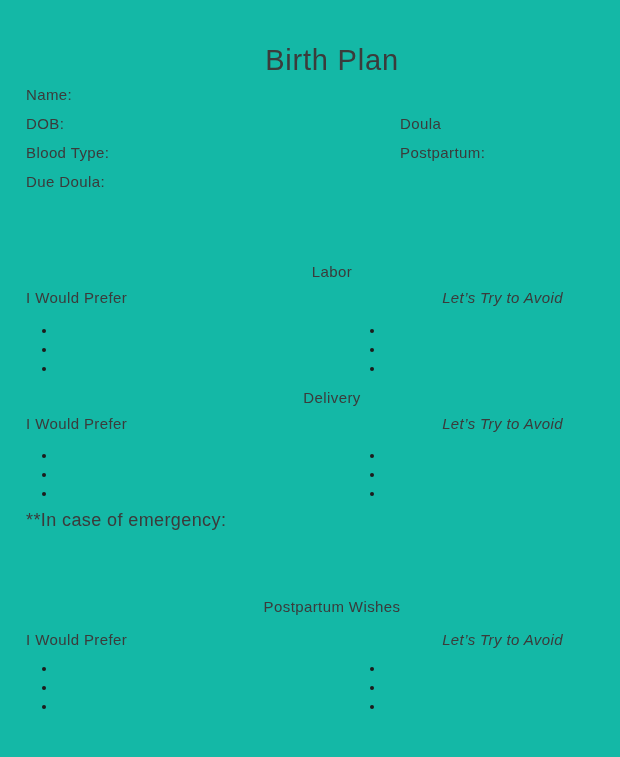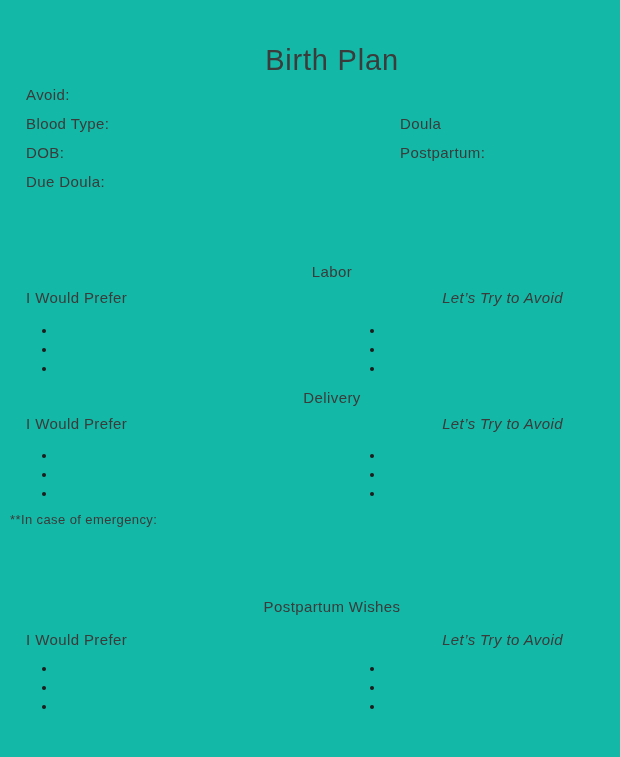--- a/index.html
+++ b/index.html
@@ -37,22 +37,22 @@
   .bullet-col.left  { left:26px; }
   .bullet-col.right { left:354px; }
   .bullet-row { height:19px; display:flex; align-items:center; }
   .dot {
     flex:none; width:4px; height:4px; border-radius:50%;
     background:#1c1c1c; margin-left:16px;
   }
   .bullet-text { margin-left:10px; min-width:130px; height:100%; }
 
   .footnote {
-    position:absolute; left:10px;
-    font-size:13px; line-height:20px; white-space:nowrap;
+    position:absolute; left:26px;
+    font-size:18px; line-height:20px; white-space:nowrap;
   }
 
   
   .s0-heading { top:262px; }
   .s0-labels  { top:288px; }
   .s0-bullets { top:321px; }
 
   .s1-heading { top:388px; }
   .s1-labels  { top:414px; }
   .s1-bullets { top:446px; }
@@ -64,29 +64,29 @@
 </style>
 </head>
 <body>
 
 <div class="page">
 
   <h1 class="doc-title">Birth Plan</h1>
 
   <div class="info-col left">
       <div class="info-row">
-        <span class="info-label">Avoid:</span>
+        <span class="info-label">Name:</span>
+        <span class="info-value"></span>
+      </div>
+      <div class="info-row">
+        <span class="info-label">DOB:</span>
         <span class="info-value"></span>
       </div>
       <div class="info-row">
         <span class="info-label">Blood Type:</span>
-        <span class="info-value"></span>
-      </div>
-      <div class="info-row">
-        <span class="info-label">DOB:</span>
         <span class="info-value"></span>
       </div>
       <div class="info-row">
         <span class="info-label">Due Doula:</span>
         <span class="info-value"></span>
       </div>
       <div class="info-row">
         <span class="info-value"></span>
       </div>
     </div>

